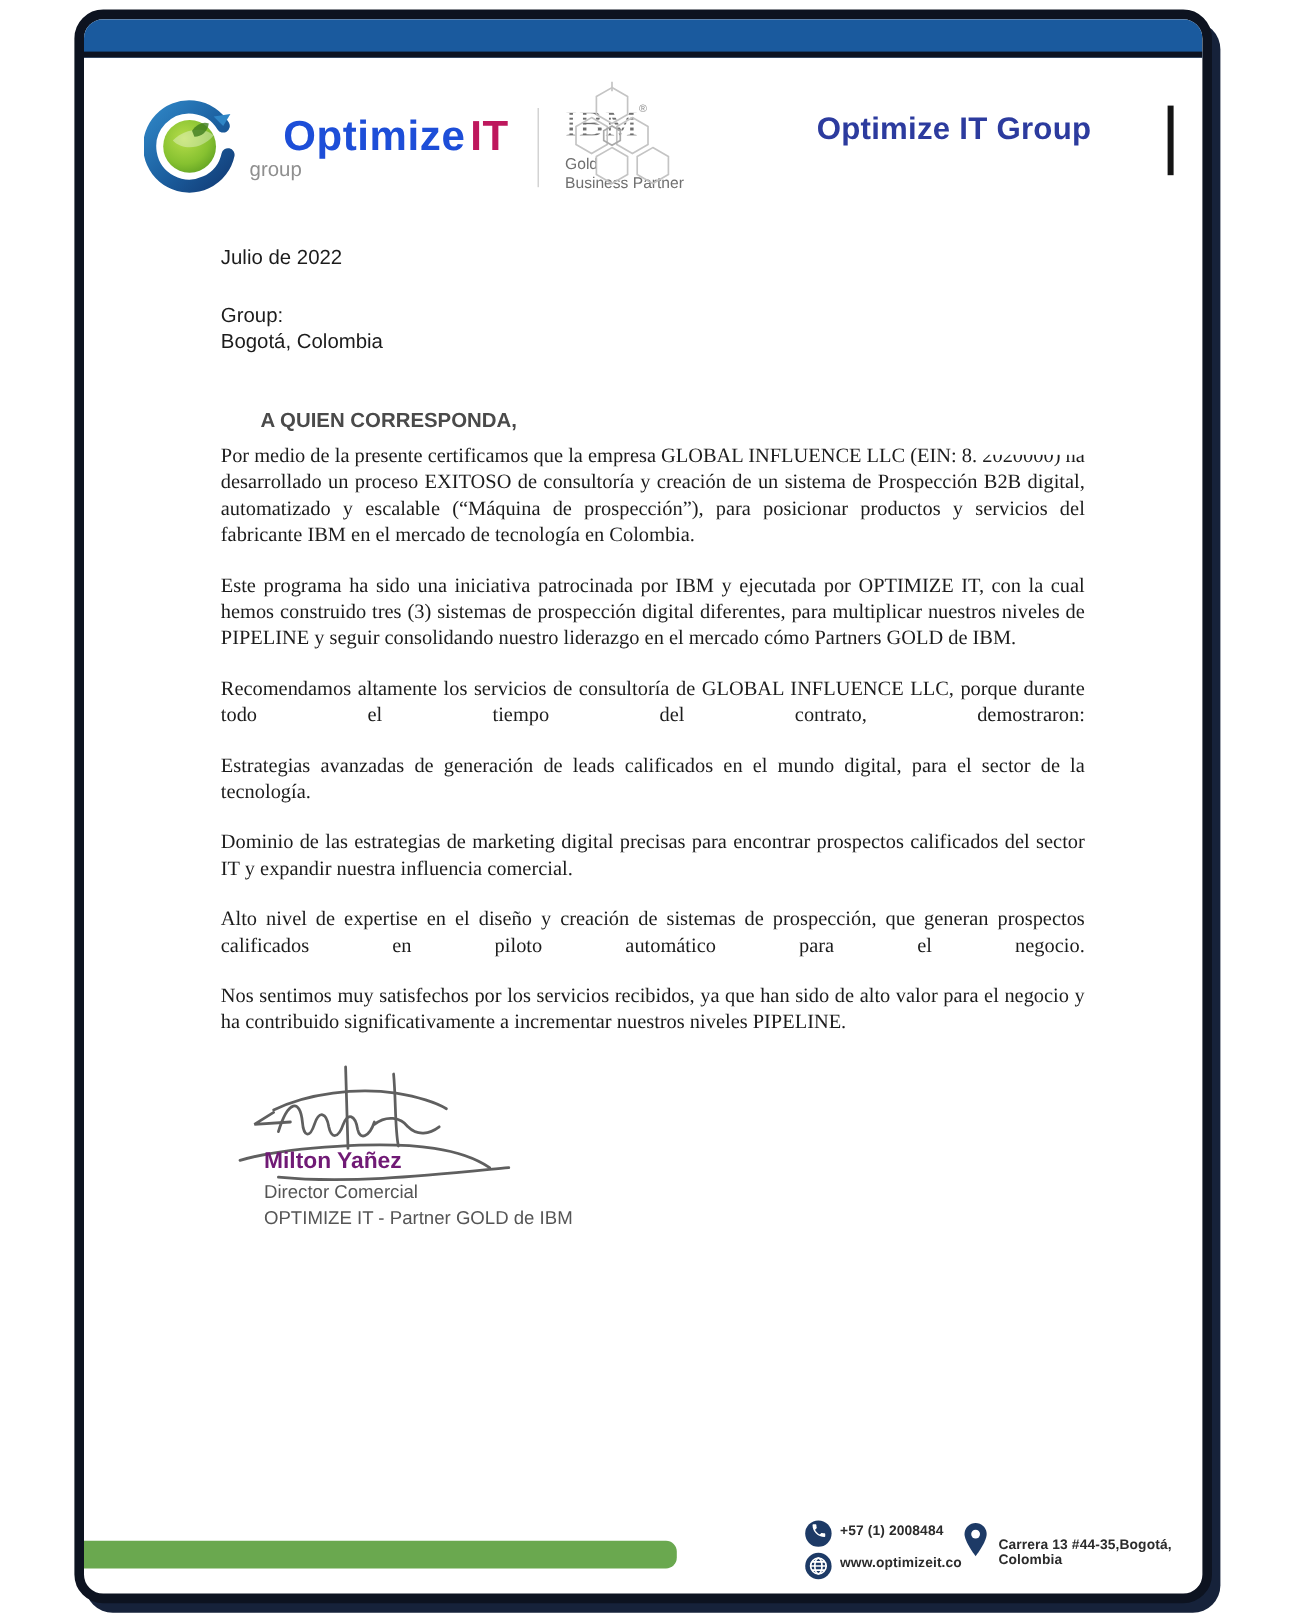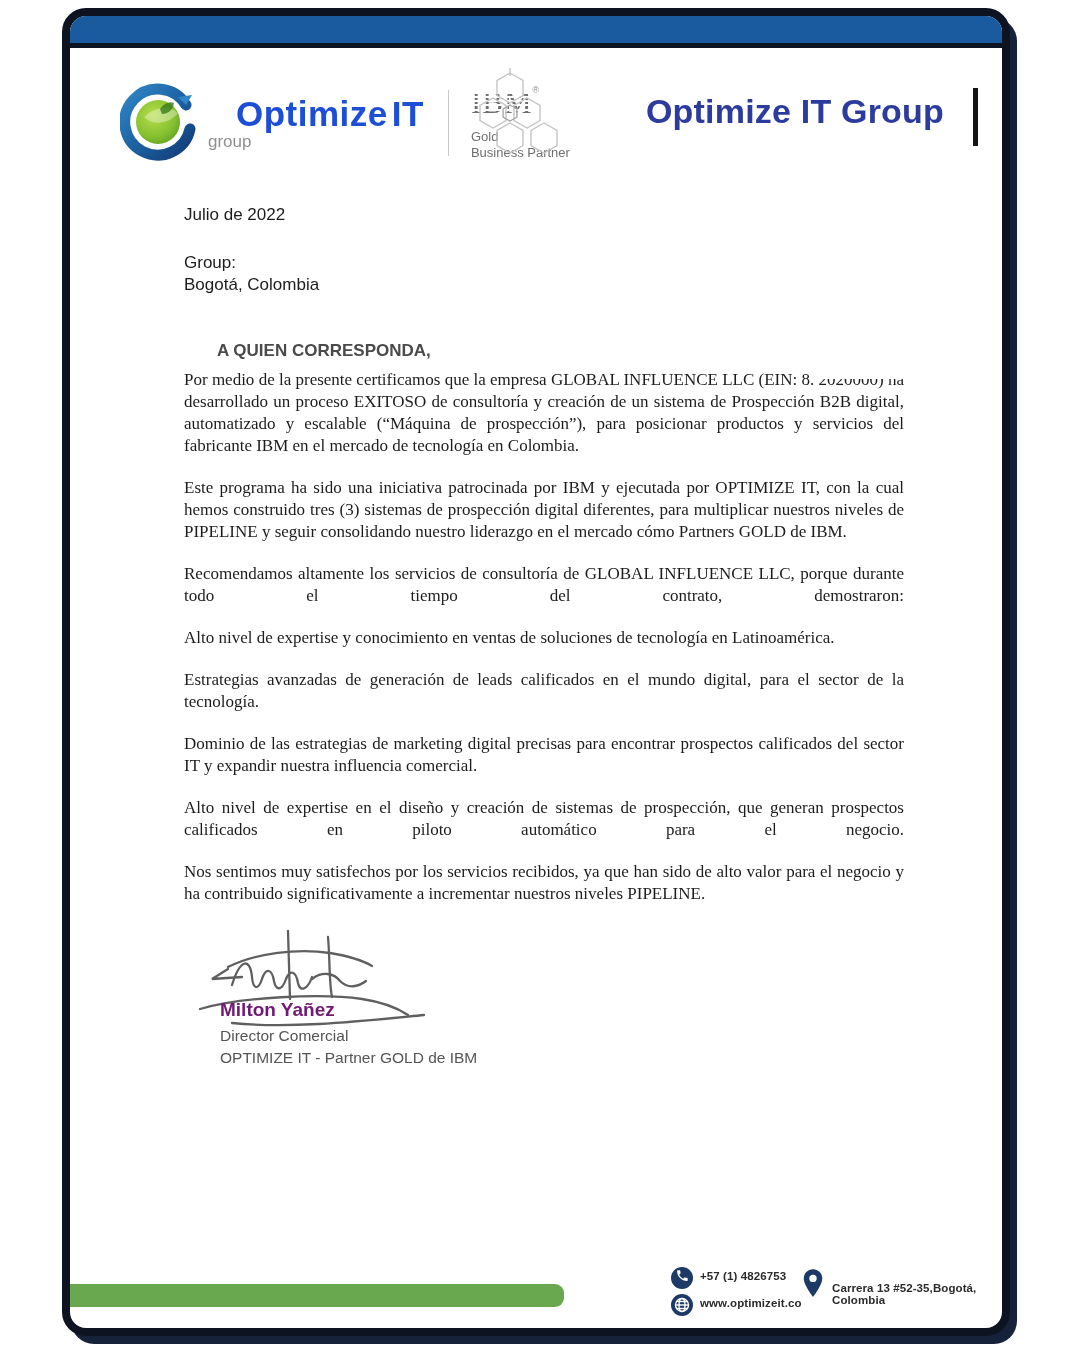--- a/index.html
+++ b/index.html
@@ -17,36 +17,36 @@
   .top-band{
     position:absolute;left:0;top:0;right:0;height:27px;
     background:#1a5a9e;border-bottom:5px solid #0d1320;
   }
   
   .logo-cluster{position:absolute;left:50px;top:64px;height:86px;display:flex;align-items:center;}
   .logo-mark{width:80px;height:80px;}
   .logo-text{margin-left:8px;line-height:1;}
   .logo-line1{font-size:35px;letter-spacing:0.5px;}
   .logo-optimize{color:#1d4ed8;font-weight:700;margin-left:28px;}
-  .logo-it{color:#1d4ed8;font-weight:700;margin-left:4px;}
+  .logo-it{color:#be185d;font-weight:700;margin-left:4px;}
   .logo-group{display:block;text-align:left;color:#8f8f8f;font-size:17px;margin-top:2px;padding-right:2px;}
   .header-divider{width:1px;height:66px;background:#c9c9c9;margin:0 22px 0 24px;}
   .ibm-block{line-height:1.15;}
   .ibm-wordmark{
     font-family:"Liberation Serif", serif;font-weight:400;font-size:31px;letter-spacing:1px;
     background:repeating-linear-gradient(to bottom,#6f6f6f 0 2px,#ffffff 2px 4.3px);
     -webkit-background-clip:text;background-clip:text;color:transparent;
     display:inline-block;
   }
   .ibm-reg{font-size:9px;color:#8a8a8a;vertical-align:top;}
   .ibm-partner{color:#6f6f6f;font-size:13px;margin-top:8px;line-height:1.25;}
   .hex-emblem{position:absolute;left:388px;top:52px;}
   .header-title{
     position:absolute;left:560px;top:76px;width:330px;text-align:center;
-    color:#2c3b9e;font-size:34px;font-weight:700;letter-spacing:0.2px;
+    color:#2c3b9e;font-size:26px;font-weight:700;letter-spacing:0.2px;
   }
   .header-bar{position:absolute;left:903px;top:72px;width:5px;height:58px;background:#141414;}
 
   
   .letter-body{
     position:absolute;left:114px;top:188px;width:720px;
     font-size:17px;line-height:22px;color:#1c1c1c;
   }
   .meta-line{white-space:pre-line;}
   .meta-gap{height:26px;}
@@ -148,21 +148,20 @@
     <div class="meta-gap"></div>
     <div class="meta-line">Group:</div>
     <div class="meta-line">Bogotá, Colombia</div>
 
     <div class="salutation">A QUIEN CORRESPONDA,</div>
 
     <p class="body-p"><span>Por medio de la presente certificamos que la empresa GLOBAL INFLUENCE LLC (EIN: 8. </span><span class="clip-top">2020000) ha</span><span> desarrollado un proceso EXITOSO de consultoría y creación de un sistema de Prospección B2B digital, automatizado y escalable (“Máquina de prospección”), para posicionar productos y servicios del fabricante IBM en el mercado de tecnología en Colombia.</span></p>
 
     <p class="body-p">Este programa ha sido una iniciativa patrocinada por IBM y ejecutada por OPTIMIZE IT, con la cual hemos construido tres (3) sistemas de prospección digital diferentes, para multiplicar nuestros niveles de PIPELINE y seguir consolidando nuestro liderazgo en el mercado cómo Partners GOLD de IBM.</p>
     <p class="body-p force-last">Recomendamos altamente los servicios de consultoría de GLOBAL INFLUENCE LLC, porque durante todo el tiempo del contrato, demostraron:</p>
-    <p class="body-p">Alto nivel de expertise y conocimiento en ventas de soluciones de tecnología en Latinoamérica.</p>
     <p class="body-p">Estrategias avanzadas de generación de leads calificados en el mundo digital, para el sector de la tecnología.</p>
     <p class="body-p">Dominio de las estrategias de marketing digital precisas para encontrar prospectos calificados del sector IT y expandir nuestra influencia comercial.</p>
     <p class="body-p force-last">Alto nivel de expertise en el diseño y creación de sistemas de prospección, que generan prospectos calificados en piloto automático para el negocio.</p>
     <p class="body-p">Nos sentimos muy satisfechos por los servicios recibidos, ya que han sido de alto valor para el negocio y ha contribuido significativamente a incrementar nuestros niveles PIPELINE.</p>
 
 
     <div class="sig-block">
       <svg class="sig-scribble" width="240" height="110" viewBox="0 0 240 110">
         <g fill="none" stroke="#4a4a4a" stroke-width="2.3" stroke-linecap="round" opacity="0.88">
           <path d="M30 40 C58 26 100 21 132 26 C150 29 164 33 174 39"></path>
@@ -195,17 +194,17 @@
       <line x1="5.5" y1="12" x2="18.5" y2="12"></line>
       <line x1="6.5" y1="8.5" x2="17.5" y2="8.5"></line>
       <line x1="6.5" y1="15.5" x2="17.5" y2="15.5"></line>
     </g>
   </svg>
   <svg class="footer-icon icon-pin" width="28" height="30" viewBox="0 0 24 26">
     <path d="M12 1C7.6 1 4 4.6 4 9c0 5.8 8 16 8 16s8-10.2 8-16c0-4.4-3.6-8-8-8z" fill="#1d3a66"></path>
     <circle cx="12" cy="9" r="3.2" fill="#ffffff"></circle>
   </svg>
 
-  <div class="footer-text txt-phone">+57 (1) 4826753</div>
+  <div class="footer-text txt-phone">+57 (1) 2008484</div>
   <div class="footer-text txt-web">www.optimizeit.co</div>
-  <div class="footer-text txt-address">Carrera 13 #52-35,Bogotá, Colombia</div>
+  <div class="footer-text txt-address">Carrera 13 #44-35,Bogotá, Colombia</div>
 
 </div>
 
 </body></html>

